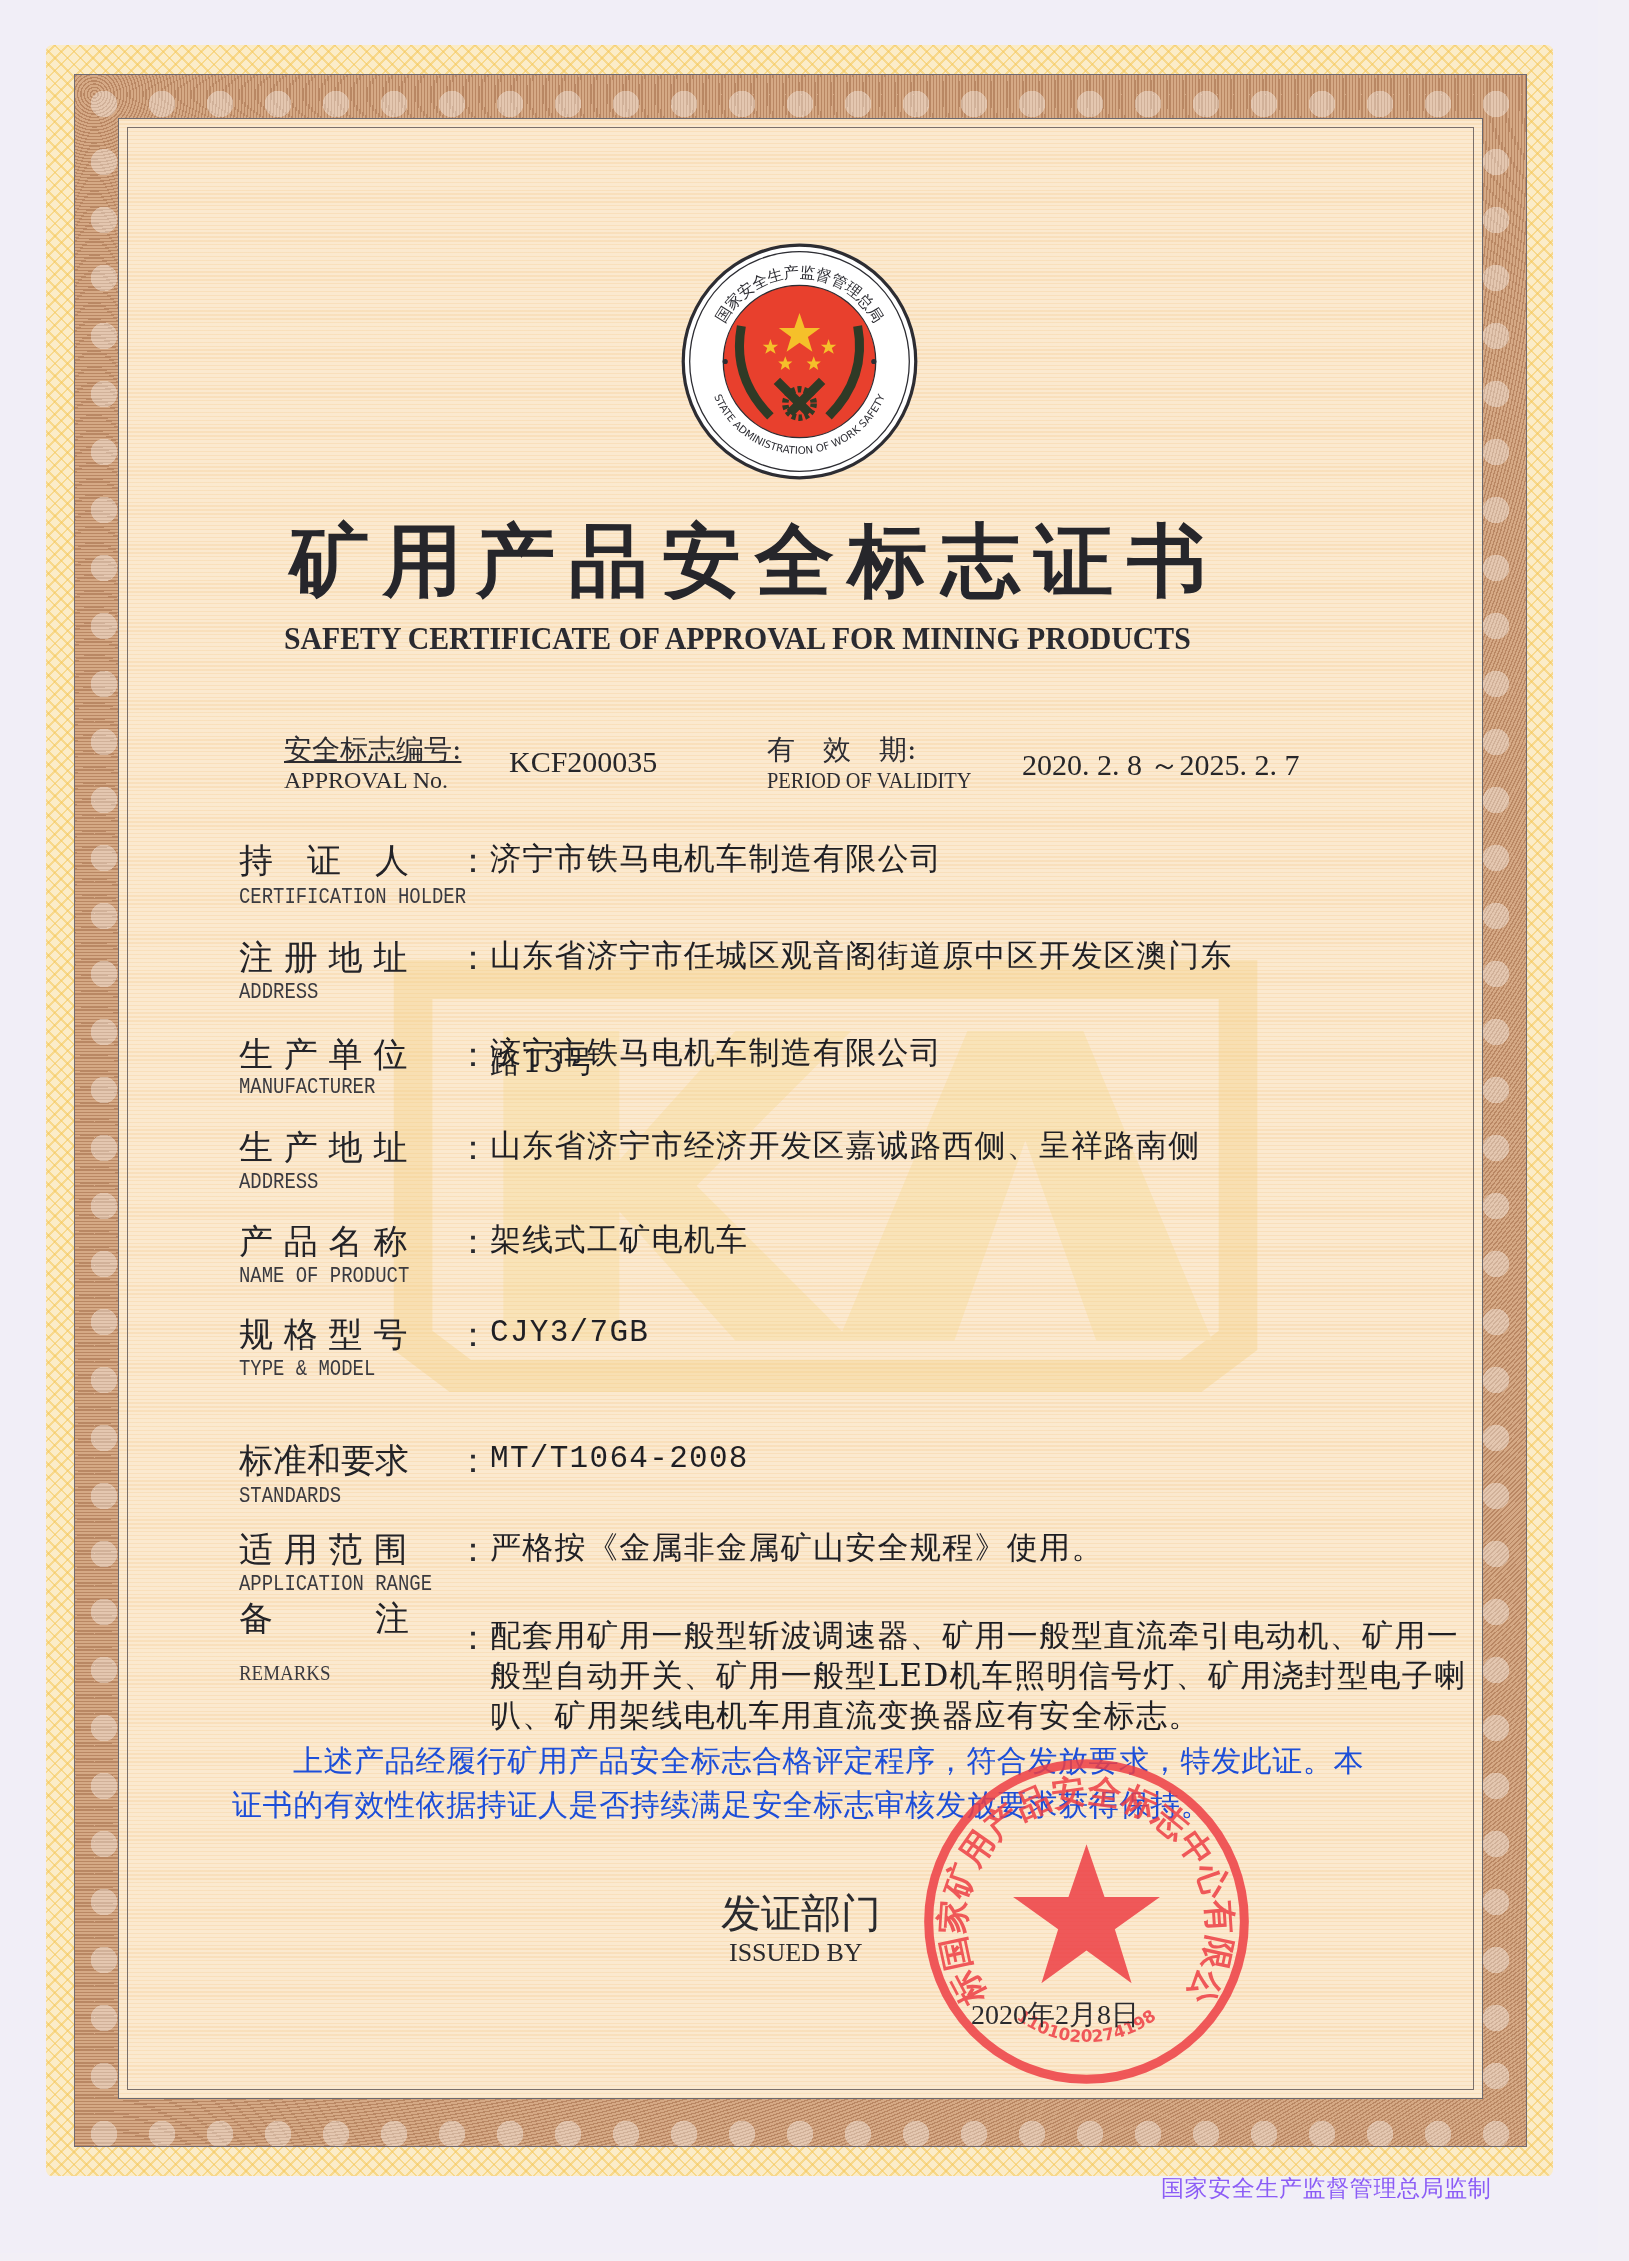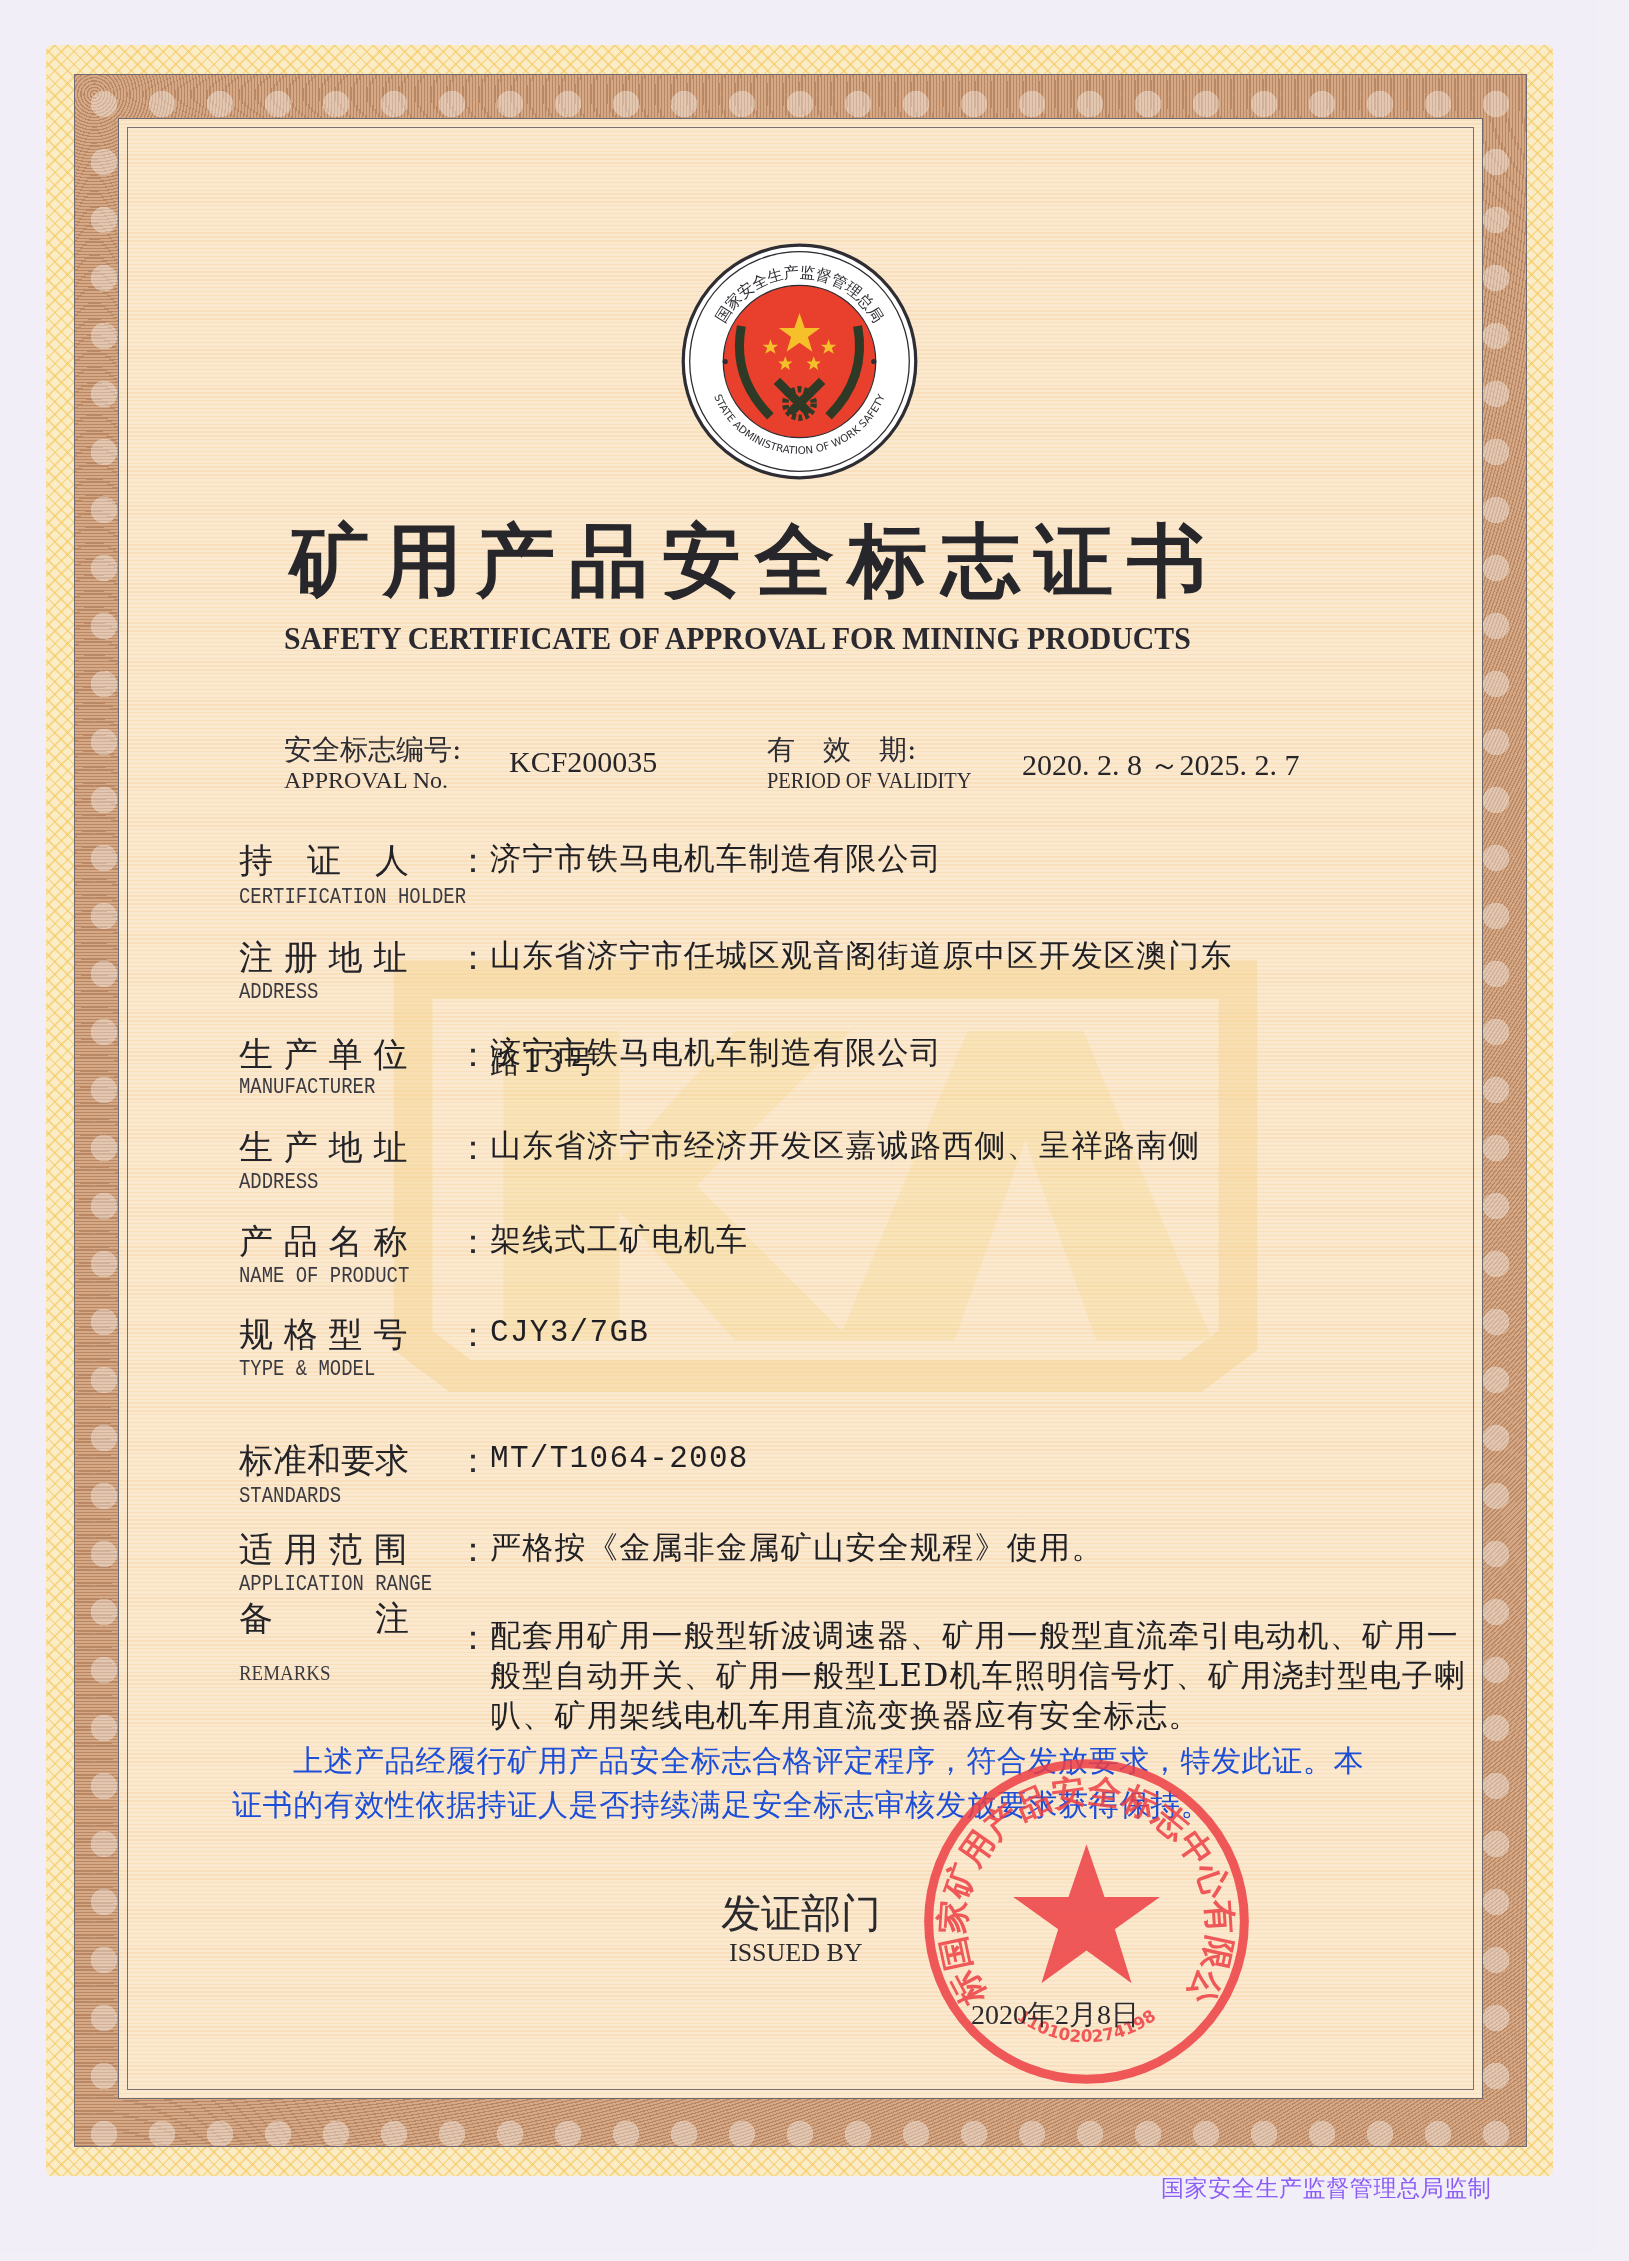--- a/index.html
+++ b/index.html
@@ -83,21 +83,21 @@
   <polygon points="207,177 210,185 218,185 212,190 214,198 207,193 200,198 202,190 196,185 204,185" fill="#f5c02a"></polygon>
   <path d="M95 130 Q80 210 140 270" fill="none" stroke="#2f3a26" stroke-width="14"></path>
   <path d="M275 130 Q290 210 230 270" fill="none" stroke="#2f3a26" stroke-width="14"></path>
   <path d="M150 215 L200 265 M220 215 L170 265" stroke="#2f3a26" stroke-width="14"></path>
   <circle cx="185" cy="250" r="22" fill="none" stroke="#2f3a26" stroke-width="10" stroke-dasharray="6 4"></circle>
 </svg>
 
 <div class="abs title-cn">矿用产品安全标志证书</div>
 <div class="abs title-en">SAFETY CERTIFICATE OF APPROVAL FOR MINING PRODUCTS</div>
 
-<div class="abs lbl-cn-s" style="left:284px;top:731px;">安全标志编号:</div>
+<div class="abs lbl-cn-s" style="left:284px;top:731px;text-decoration:underline;">安全标志编号:</div>
 <div class="abs lbl-s" style="left:284px;top:767px;">APPROVAL No.</div>
 <div class="abs val-s" style="left:509px;top:745px;">KCF200035</div>
 
 <div class="abs lbl-cn-s" style="left:767px;top:731px;">有　效　期:</div>
 <div class="abs lbl-s" style="left:767px;top:767px;transform:scaleX(.85);transform-origin:left;">PERIOD OF VALIDITY</div>
 <div class="abs val-s" style="left:1022px;top:745px;">2020. 2. 8 ～2025. 2. 7</div>
 
 <div>
   <div class="abs row-label" style="top:838px;text-align:center;">持　证　人</div>
   <div class="abs colon" style="top:838px;">：</div>

